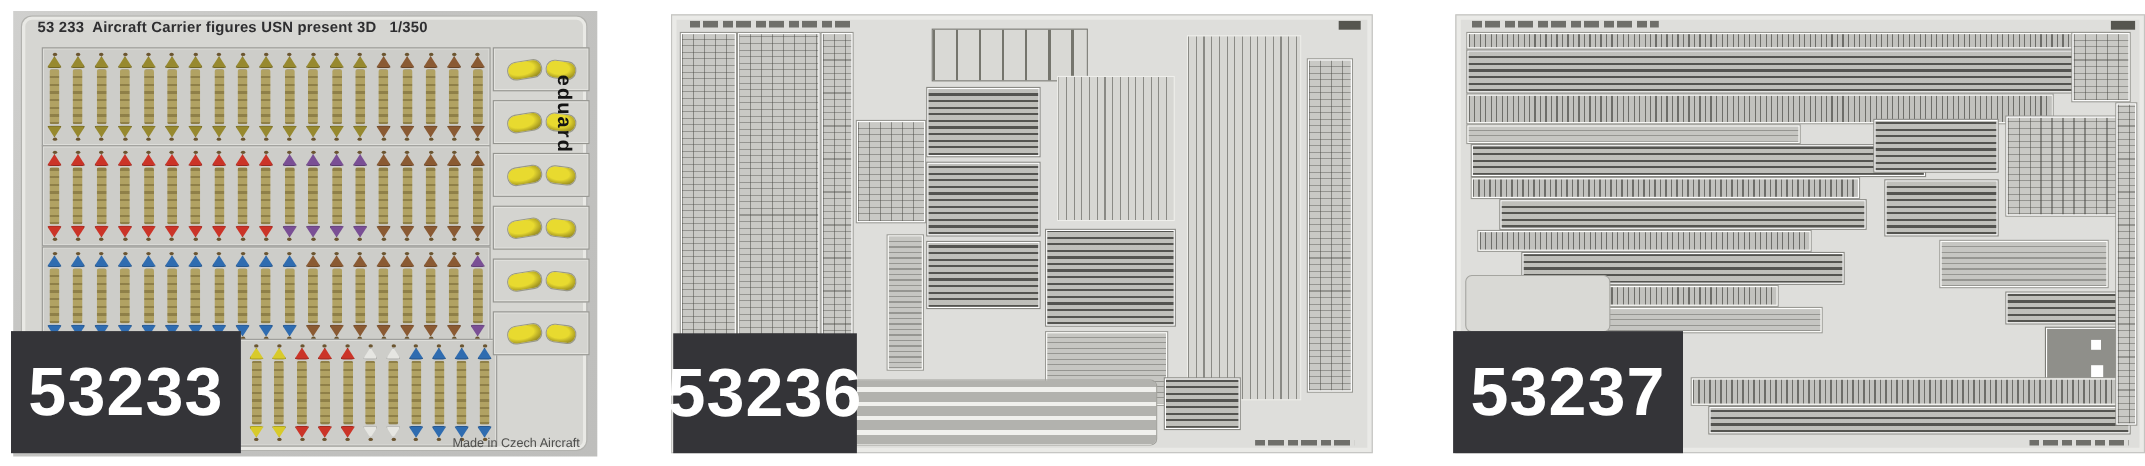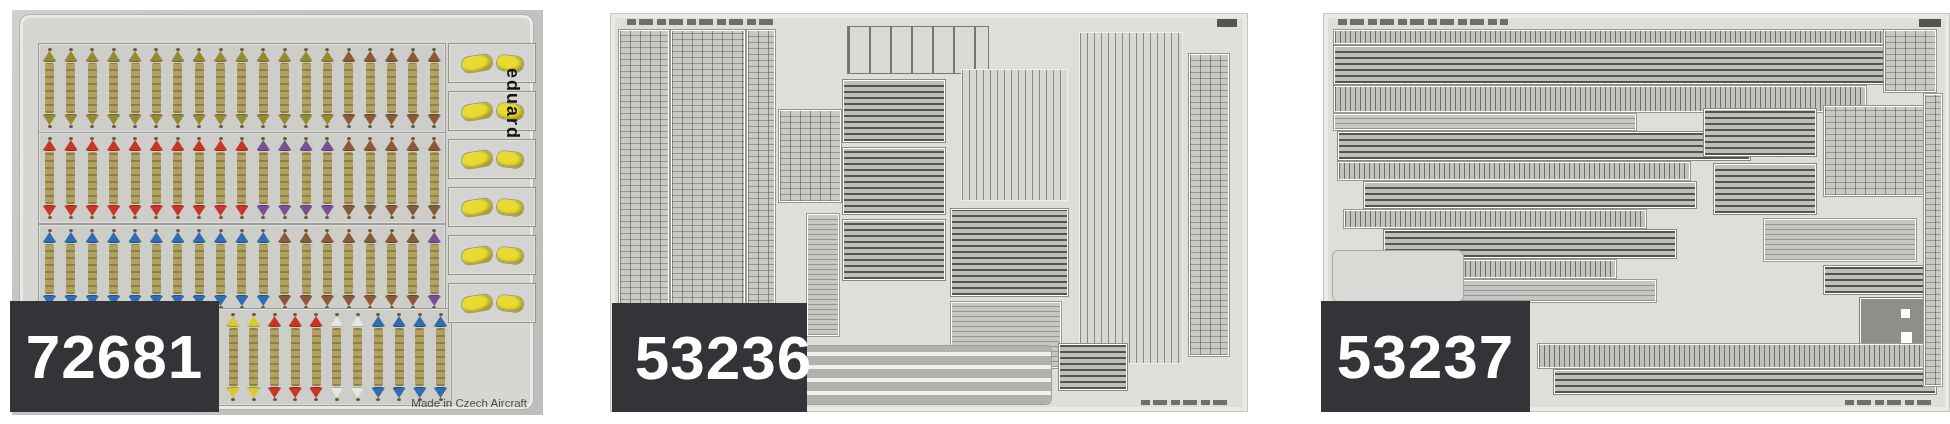--- a/index.html
+++ b/index.html
@@ -60,20 +60,21 @@
   .lightpart{background:#d9d9d5;border:1px solid #a5a5a0;border-radius:6px;}
 </style>
 </head>
 <body>
 
 <div class="strip">
 
   <div class="card" style="left:12px;top:10px;width:531px;height:405px;">
     <div class="photo photo1">
       <div class="sheet1"></div>
+      <div class="title1">53 233  Aircraft Carrier figures USN present 3D   1/350</div>
 
       <div class="fig-block" style="left:26px;top:33px;width:398px;height:80px;">
           <div class="figure">
             <span class="fig-head"></span>
             <span class="fig-cap" style="box-shadow:inset 0 0 0 1px rgba(0,0,0,.25);background:#97892f"></span>
             <span class="fig-body"></span>
             <span class="fig-cap fig-cap-b" style="box-shadow:inset 0 0 0 1px rgba(0,0,0,.25);background:#97892f"></span>
             <span class="fig-head"></span>
           </div>
           <div class="figure">
@@ -591,21 +592,21 @@
           <div class="side-box">
             <span class="blob"></span>
             <span class="blob b2"></span>
           </div>
         </div>
 
       <div class="brand-vertical">eduard</div>
       <div class="made-in">Made in Czech Aircraft</div>
     </div>
     <div class="code-badge" style="left:-2px;top:291px;width:209px;height:111px;">
-      <span>72681</span>
+      <span>53233</span>
     </div>
   </div>
 
   <div class="card" style="left:610px;top:13px;width:638px;height:399px;">
     <div class="photo pe-photo">
       <div class="pe-part microtext" style="left:16px;top:5px;width:150px;height:6px;"></div>
       <div class="pe-part cornermark" style="right:10px;top:5px;width:20px;height:8px;"></div>
       <div class="pe-part ladder-v" style="left:8px;top:16px;width:48px;height:305px;"></div>
       <div class="pe-part ladder-v" style="left:60px;top:16px;width:72px;height:285px;"></div>
       <div class="pe-part ladder-v" style="left:136px;top:16px;width:26px;height:330px;"></div>
@@ -618,21 +619,21 @@
       <div class="pe-part vlines" style="left:350px;top:55px;width:105px;height:130px;"></div>
       <div class="pe-part dkh" style="left:340px;top:195px;width:115px;height:85px;"></div>
       <div class="pe-part ph" style="left:340px;top:288px;width:108px;height:64px;"></div>
       <div class="pe-part vlines" style="left:468px;top:18px;width:102px;height:330px;"></div>
       <div class="pe-part ladder-v" style="left:578px;top:40px;width:38px;height:300px;"></div>
       <div class="pe-part tickstrip" style="left:8px;top:300px;width:150px;height:30px;"></div>
       <div class="pe-part hbars" style="left:70px;top:332px;width:370px;height:58px;"></div>
       <div class="pe-part dkh" style="left:448px;top:330px;width:66px;height:44px;"></div>
       <div class="pe-part microtext" style="right:16px;bottom:6px;width:90px;height:5px;"></div>
     </div>
-    <div class="code-badge" style="left:2px;top:290px;width:167px;height:109px;padding-left:28px;">
+    <div class="code-badge" style="left:2px;top:290px;width:167px;height:109px;">
       <span>53236</span>
     </div>
   </div>
 
   <div class="card" style="left:1323px;top:13px;width:627px;height:399px;">
     <div class="photo pe-photo">
       <div class="pe-part microtext" style="left:14px;top:5px;width:170px;height:6px;"></div>
       <div class="pe-part cornermark" style="right:8px;top:5px;width:22px;height:8px;"></div>
       <div class="pe-part tickstrip" style="left:10px;top:16px;width:590px;height:12px;"></div>
       <div class="pe-part dkh" style="left:10px;top:32px;width:555px;height:36px;"></div>

